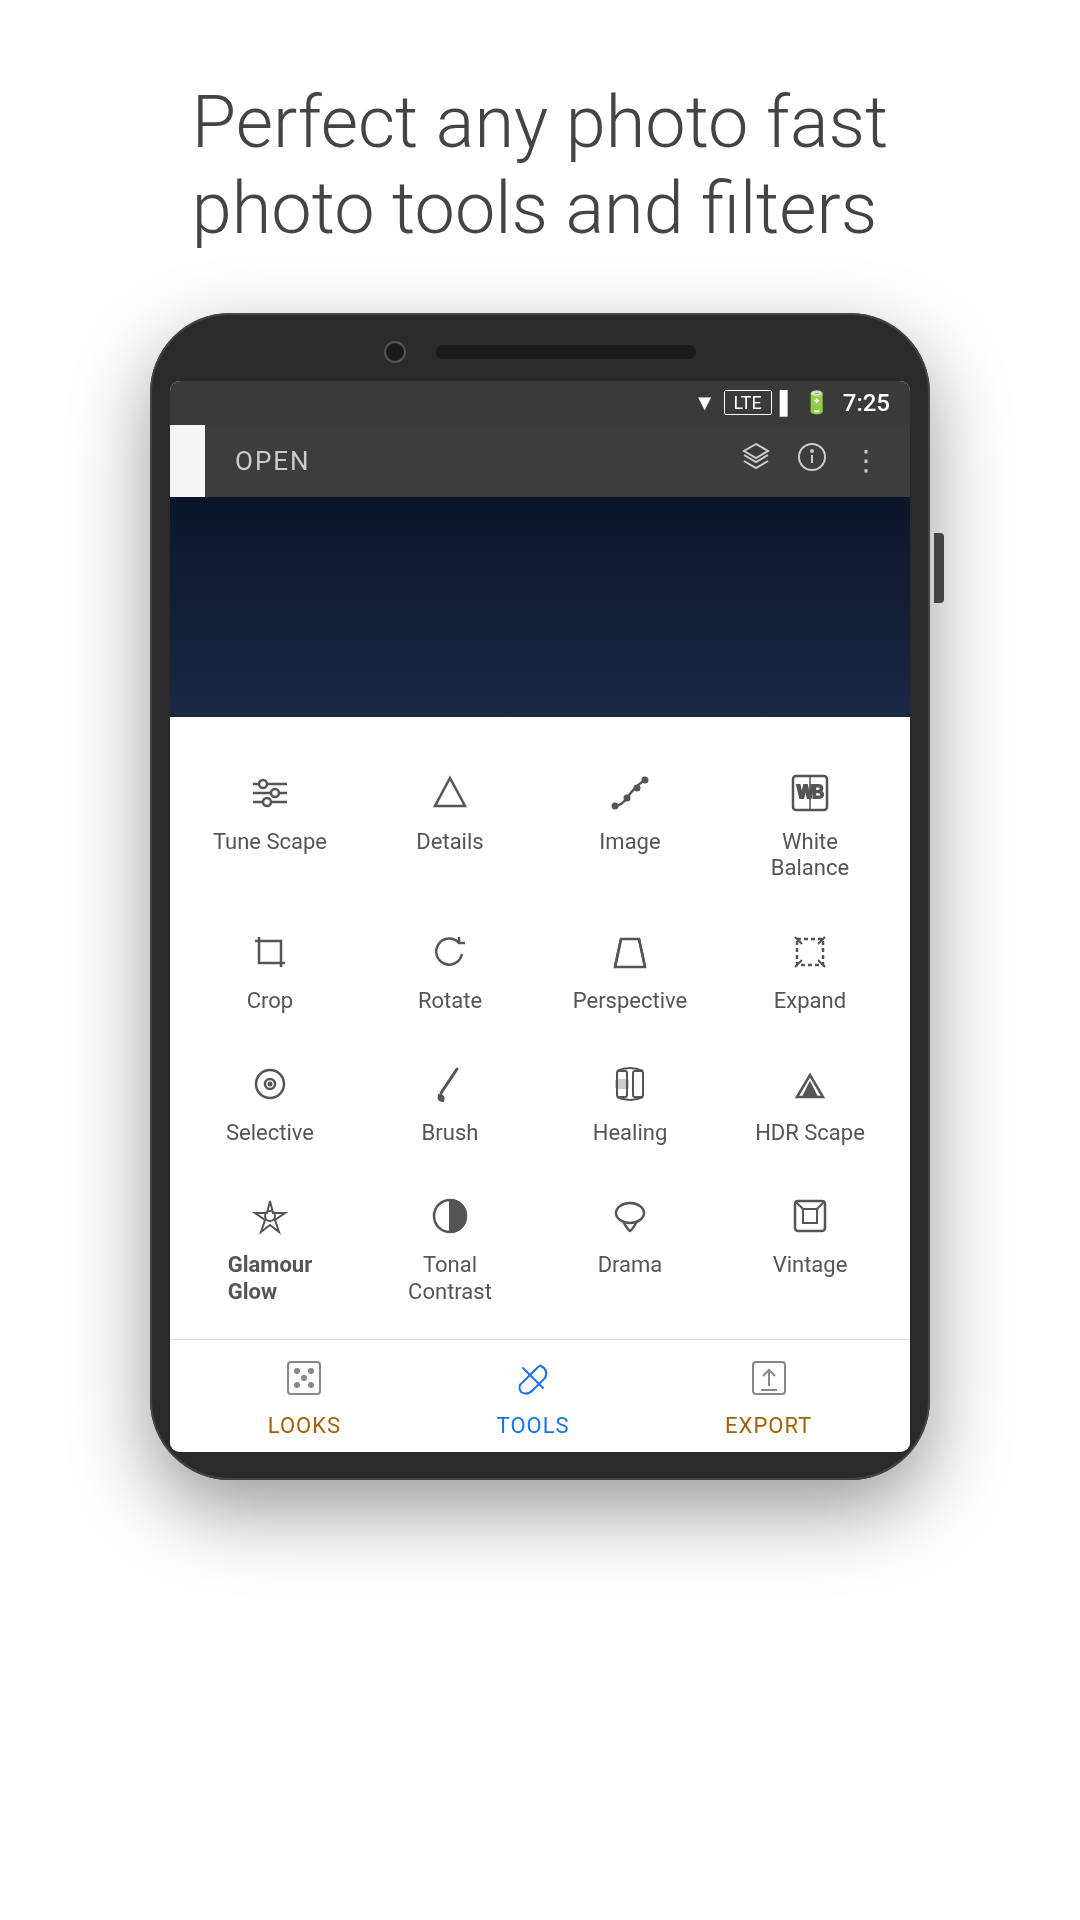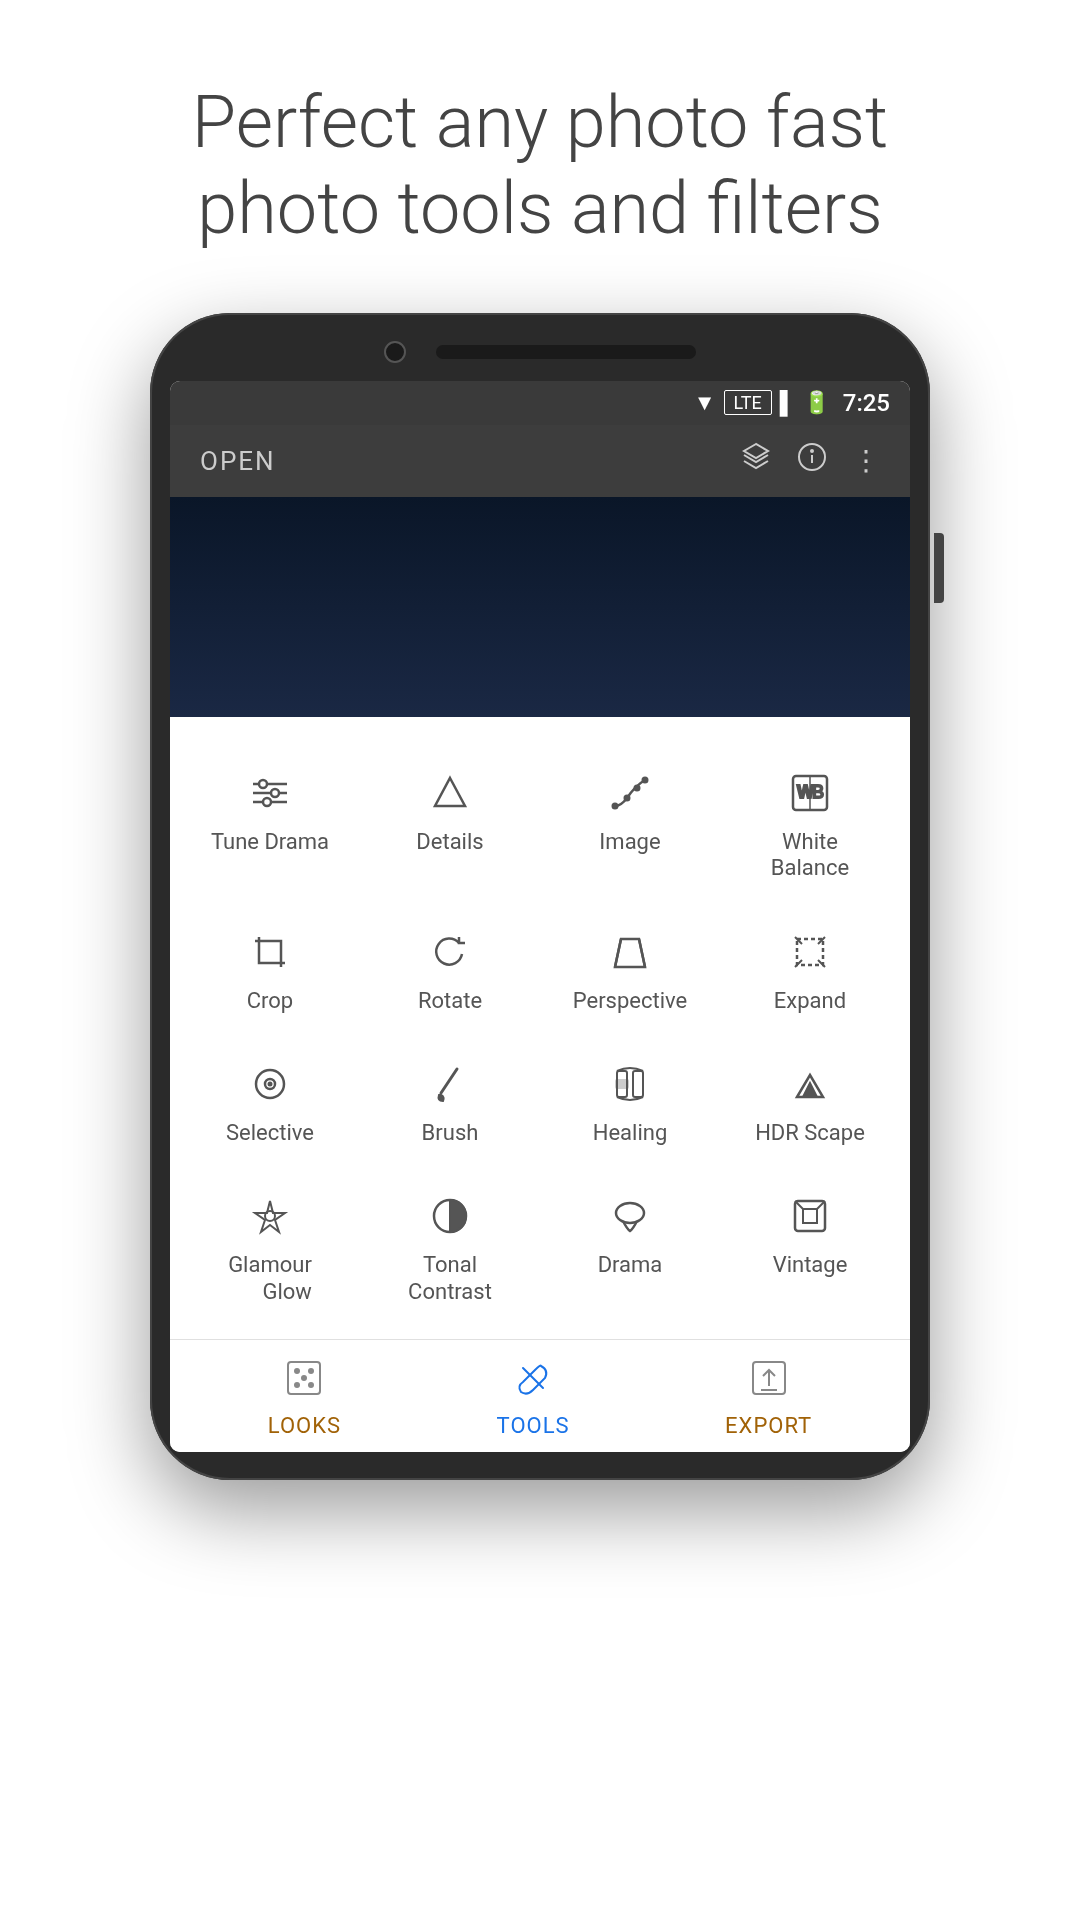--- a/index.html
+++ b/index.html
@@ -9,21 +9,20 @@
       min-height: 1920px;
       background: #ffffff;
       font-family: 'Roboto', Arial, sans-serif;
       display: flex;
       flex-direction: column;
       align-items: center;
     }
 
     
     .hero-text {
-      text-align: center;
       padding: 80px 60px 60px;
       color: #444;
     }
     .hero-text h1 {
       font-size: 72px;
       font-weight: 300;
       line-height: 1.2;
     }
 
     
@@ -99,20 +98,21 @@
     }
 
     
     .app-toolbar {
       background: #3d3d3d;
       display: flex;
       align-items: center;
       justify-content: space-between;
       padding: 0 30px;
       height: 72px;
+      margin-left: 35px;
     }
     .toolbar-open {
       color: #ccc;
       font-size: 26px;
       font-weight: 400;
       letter-spacing: 2px;
     }
     .toolbar-icons {
       display: flex;
       align-items: center;
@@ -280,21 +280,21 @@
             <div class="tool-icon">
               <svg viewBox="0 0 46 46">
                   <line x1="6" y1="14" x2="40" y2="14" stroke="#555" stroke-width="2.5"></line>
                   <line x1="6" y1="23" x2="40" y2="23" stroke="#555" stroke-width="2.5"></line>
                   <line x1="6" y1="32" x2="40" y2="32" stroke="#555" stroke-width="2.5"></line>
                   <circle cx="16" cy="14" r="4" fill="white" stroke="#555" stroke-width="2.5"></circle>
                   <circle cx="28" cy="23" r="4" fill="white" stroke="#555" stroke-width="2.5"></circle>
                   <circle cx="20" cy="32" r="4" fill="white" stroke="#555" stroke-width="2.5"></circle>
                 </svg>
             </div>
-            <span class="tool-label">Tune Drama</span>
+            <span class="tool-label">Tune Scape</span>
           </div>
 
           <div class="tool-item">
             <div class="tool-icon">
               <svg viewBox="0 0 46 46">
                   <polygon points="23,8 38,36 8,36" stroke="#555" stroke-width="2.5" fill="none"></polygon>
                 </svg>
             </div>
             <span class="tool-label">Details</span>
           </div>
@@ -409,21 +409,21 @@
             <span class="tool-label">HDR Scape</span>
           </div>
 
           <div class="tool-item">
             <div class="tool-icon">
               <svg viewBox="0 0 46 46">
                   <polygon points="23,8 26,20 38,20 28,27 32,39 23,32 14,39 18,27 8,20 20,20" stroke="#555" stroke-width="2" fill="none"></polygon>
                   <circle cx="23" cy="23" r="5" stroke="#555" stroke-width="2" fill="none"></circle>
                 </svg>
             </div>
-            <span class="tool-label" style="text-align:right;">Glamour<br>Glow</span>
+            <span class="tool-label" style="text-align:left;font-weight:bold;">Glamour<br>Glow</span>
           </div>
 
           <div class="tool-item">
             <div class="tool-icon">
               <svg viewBox="0 0 46 46">
                   <circle cx="23" cy="23" r="16" stroke="#555" stroke-width="2.5" fill="none"></circle>
                   <path d="M23 7 A16 16 0 0 1 23 39 Z" fill="#555"></path>
                   <line x1="23" y1="7" x2="23" y2="39" stroke="#555" stroke-width="1"></line>
                 </svg>
             </div>

